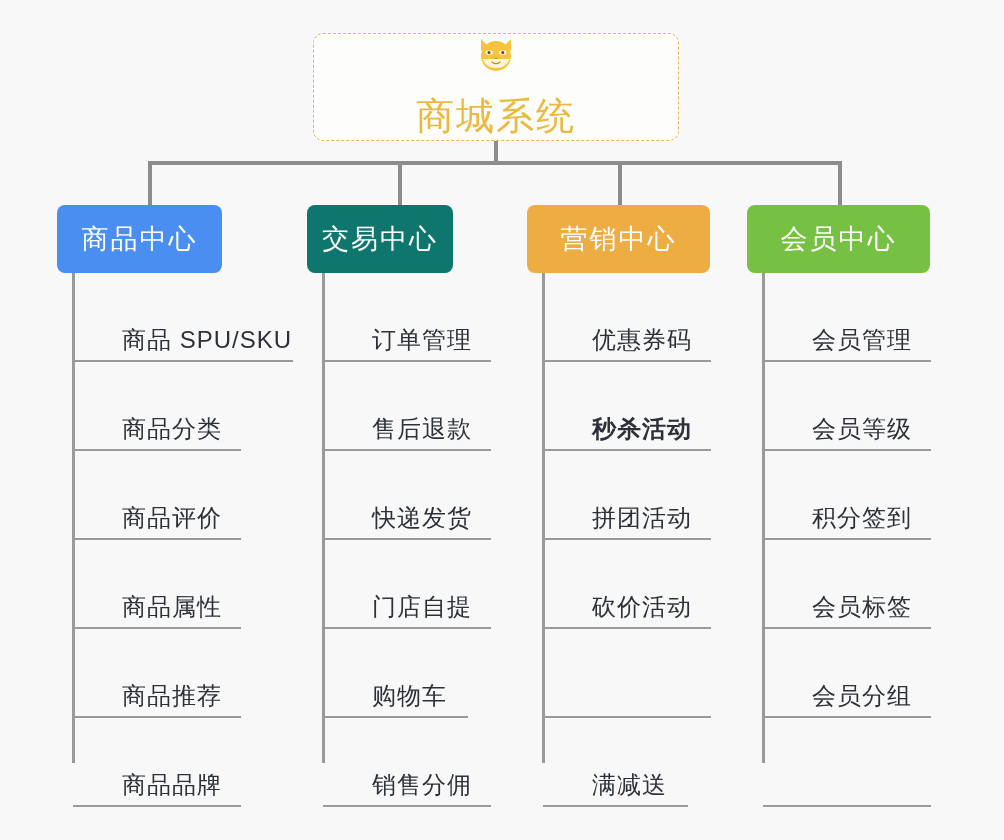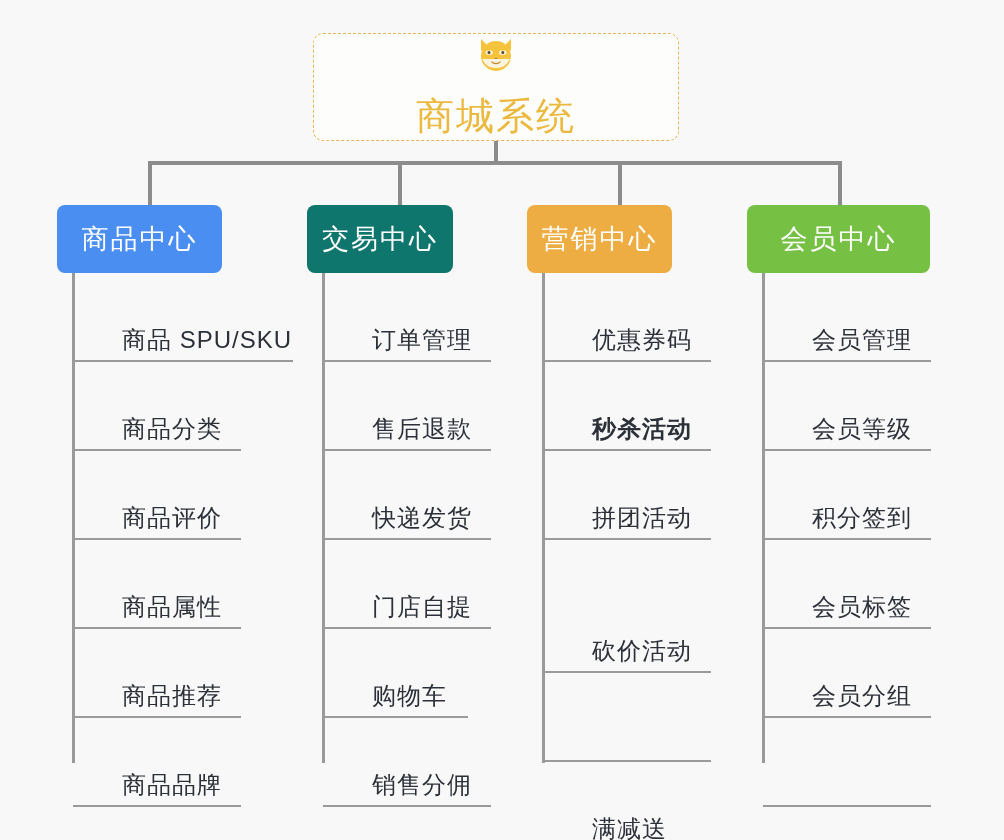--- a/index.html
+++ b/index.html
@@ -202,38 +202,38 @@
         <span class="leaf-underline" style="width:145px;"></span>
       </div>
       <div class="leaf-item" style="padding-left:45px;">
         <span class="leaf-label">销售分佣</span>
         <span class="leaf-underline" style="width:168px;"></span>
       </div>
     </div>
   </div>
 
   <div class="column" style="left:527px; width:240px;">
-    <div class="cat-box" style="width: 145px; background: rgb(238, 173, 67);">
+    <div class="cat-box" style="width: 183px; background: rgb(238, 173, 67);">
       <span>营销中心</span>
     </div>
     <div class="spine" style="left:15px; top:68px; height:490px;"></div>
     <div class="leaf-list">
       <div class="leaf-item" style="padding-left:45px;">
         <span class="leaf-label">优惠券码</span>
         <span class="leaf-underline" style="width:168px;"></span>
       </div>
       <div class="leaf-item" style="padding-left:45px;font-weight:bold;">
         <span class="leaf-label">秒杀活动</span>
         <span class="leaf-underline" style="width:168px;"></span>
       </div>
       <div class="leaf-item" style="padding-left:45px;">
         <span class="leaf-label">拼团活动</span>
         <span class="leaf-underline" style="width:168px;"></span>
       </div>
-      <div class="leaf-item" style="padding-left:45px;margin-top:44px;">
+      <div class="leaf-item" style="padding-left:45px;">
         <span class="leaf-label">砍价活动</span>
         <span class="leaf-underline" style="width:168px;"></span>
       </div>
       <div class="leaf-item" style="padding-left:45px;">
         <span class="leaf-underline" style="width:168px;"></span>
       </div>
       <div class="leaf-item" style="padding-left:45px;">
         <span class="leaf-label">满减送</span>
         <span class="leaf-underline" style="width:145px;"></span>
       </div>

